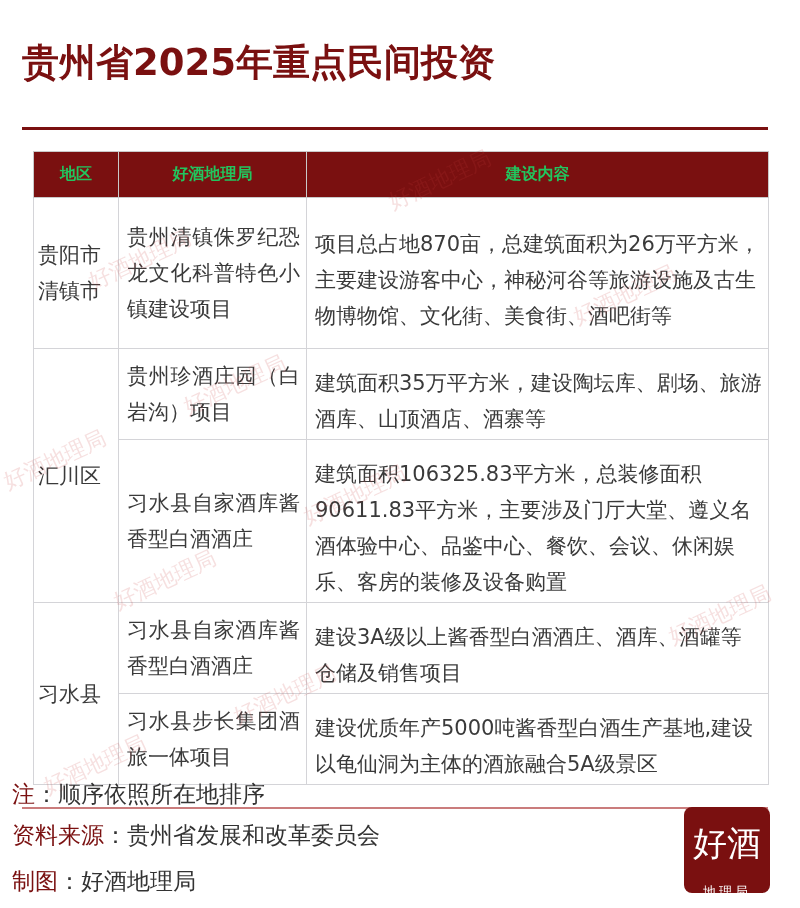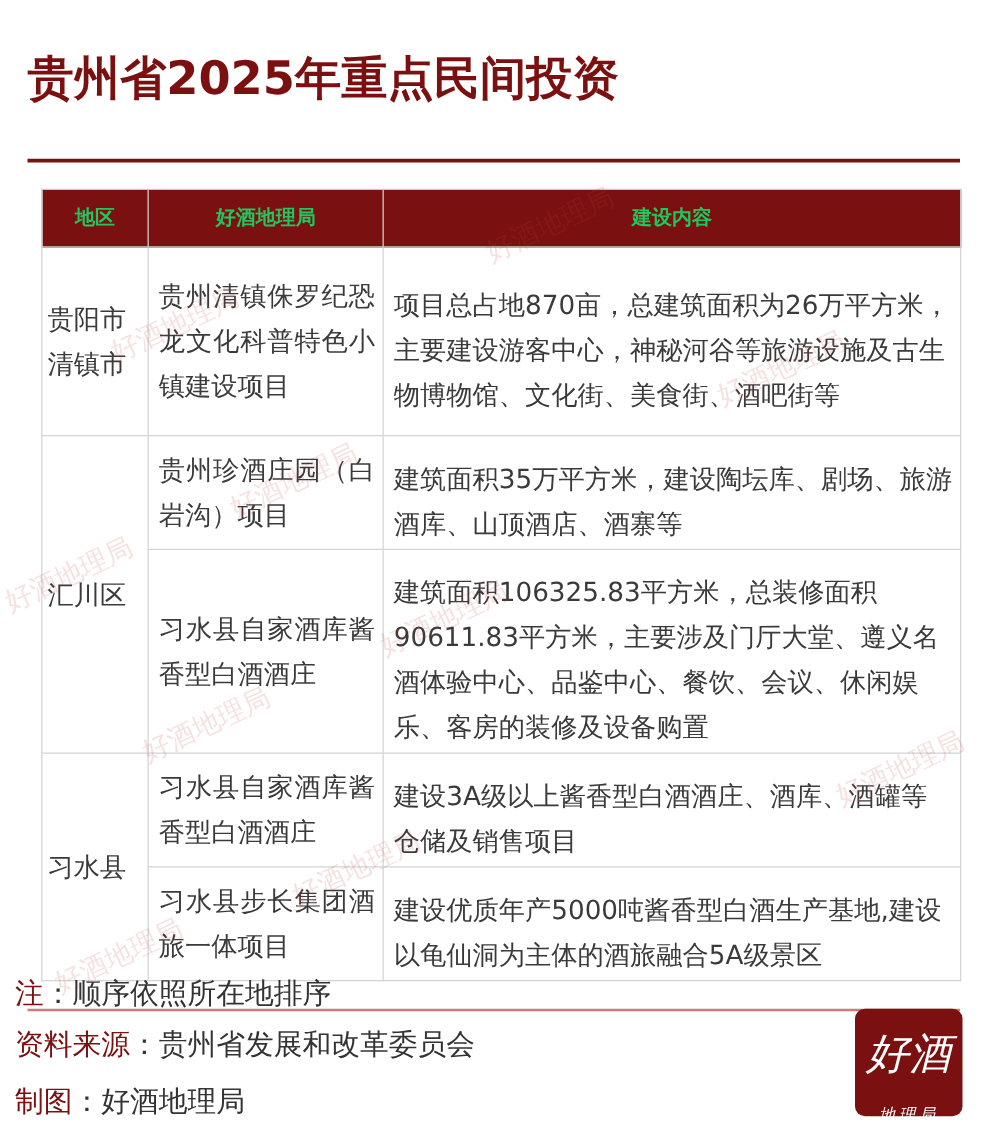--- a/index.html
+++ b/index.html
@@ -20,21 +20,21 @@
   td.content { padding: 16px 6px 2px 8px; }
 
   .watermark { position: absolute; color: rgba(200, 60, 60, 0.16); font-size: 22px; font-family: "DejaVu Serif", serif;
                transform: rotate(-25deg); pointer-events: none; white-space: nowrap; }
 
   .foot { position: absolute; left: 12px; font-size: 23px; color: #333; text-align: center; }
   .foot .lbl { color: #7a1010; }
   .foot-rule { position: absolute; left: 22px; top: 807px; width: 746px; height: 2px; background: #b34444; opacity: .7; }
 
   .logo { position: absolute; left: 684px; top: 807px; width: 86px; height: 86px; background: #7a1010;
-          border-radius: 8px; color: #fff; text-align: center; font-style: italic; }
+          border-radius: 8px; color: #fff; text-align: center; }
   .logo .big { display: block; font-family: "DejaVu Serif", serif; font-size: 34px; line-height: 44px; margin-top: 14px; }
   .logo .small { display: block; font-size: 13px; letter-spacing: 3px; margin-top: 18px; }
 </style>
 </head>
 <body>
 
 <div class="title">
   <div>贵州省2025年重点民间投资</div>
 </div>
 <div class="title-rule"></div>

